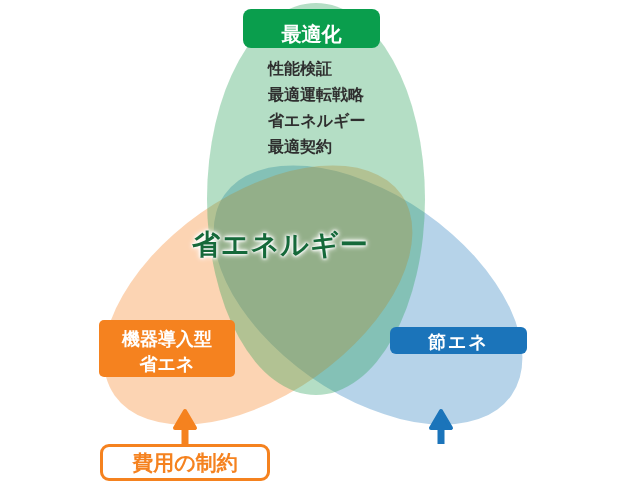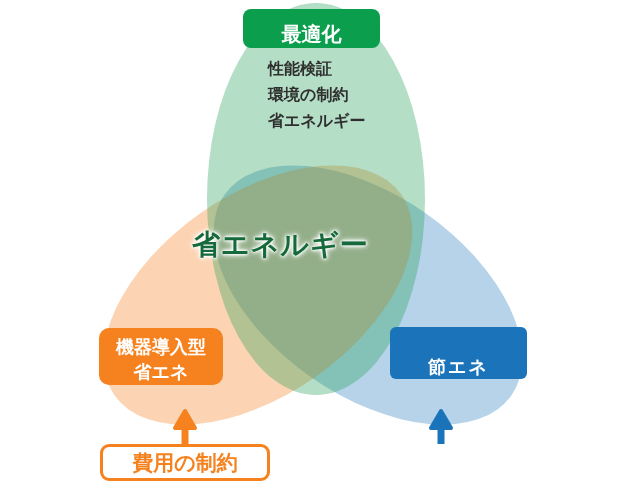--- a/index.html
+++ b/index.html
@@ -47,29 +47,28 @@
     text-align: center;
     z-index: 10;
   }
   #optimization-title {
     left: 243px; top: 9px; width: 137px; height: 39px;
     background: var(--green);
     border-radius: 8px;
     font-size: 20px;
   }
   #equipment-box {
-    left: 99px; top: 320px; width: 124px; height: 57px;
+    left: 99px; top: 320px; width: 136px; height: 57px;
     background: var(--orange);
-    border-radius: 10px;
+    border-radius: 5px;
     font-size: 18px;
     line-height: 25px;
-    margin-top: 8px;
   }
   #setsuene-box {
-    left: 390px; top: 327px; width: 137px; height: 52px;
+    left: 390px; top: 327px; width: 137px; height: 27px;
     background: var(--blue);
     border-radius: 6px;
     font-size: 18px;
     letter-spacing: 2px;
   }
   #optimization-list {
     position: absolute;
     left: 268px; top: 56px;
     z-index: 10;
     color: var(--list-text);
@@ -126,22 +125,23 @@
   <div id="ellipse-blue" class="ellipse"></div>
   <div id="ellipse-orange" class="ellipse"></div>
   <div id="ellipse-green" class="ellipse"></div>
 
   <div id="optimization-title" class="label-box">
     <span>最適化</span>
   </div>
 
   <div id="optimization-list">
     <div>性能検証</div>
-    <div>環境の制約</div>
+    <div>最適運転戦略</div>
     <div>省エネルギー</div>
+    <div>最適契約</div>
   </div>
 
   <div id="center-label">省エネルギー</div>
 
   <div id="equipment-box" class="label-box">
     <span>機器導入型</span>
     <span>省エネ</span>
   </div>
 
   <div id="setsuene-box" class="label-box">

